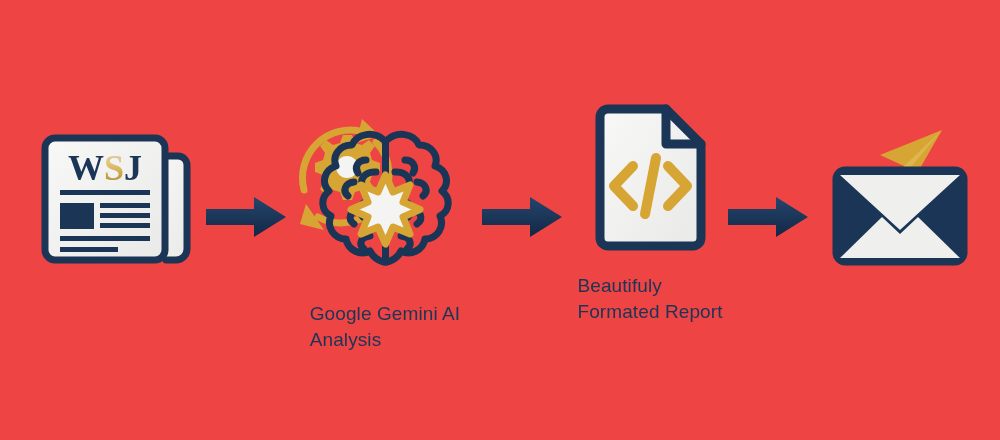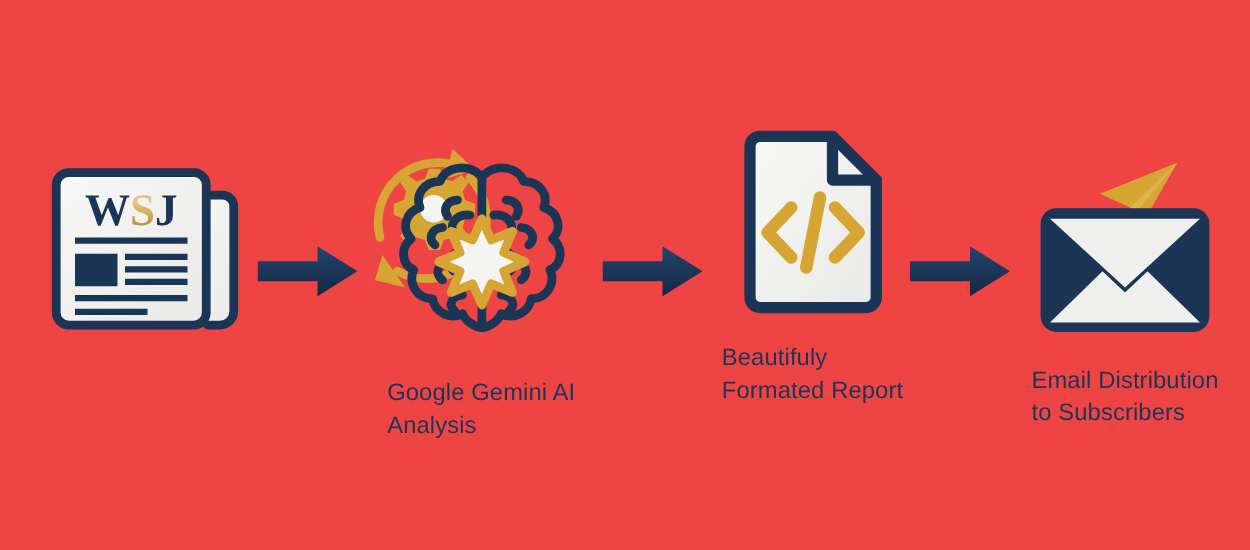--- a/index.html
+++ b/index.html
@@ -231,17 +231,15 @@
           <path d="M122 8 L84 44 L80 58 Z" fill="#e0b54e"></path>
         </g>
 
         <rect x="16" y="48" width="128" height="92" rx="9" ry="9" fill="#1b3557" stroke="#1b3557" stroke-width="7"></rect>
 
         <path d="M20 53 H140 L80 108 Z" fill="#efefee"></path>
 
         <path d="M20 136 L62 95 L80 112 L98 95 L140 136 Z" fill="#efefee"></path>
       </svg>
     </span>
-    <div class="step-label">Email Distribution
-to Subscribers</div>
   </div>
 
 </div>
 
 </body></html>

